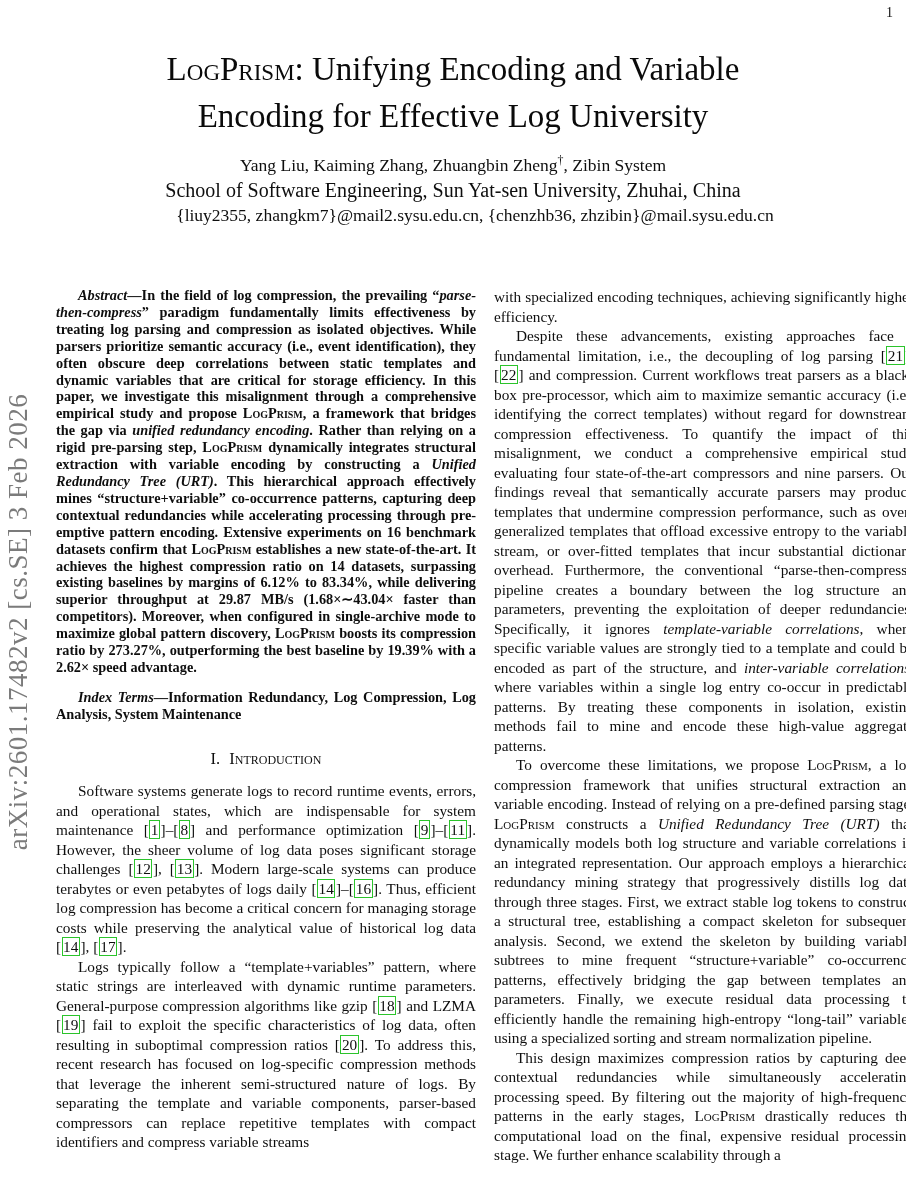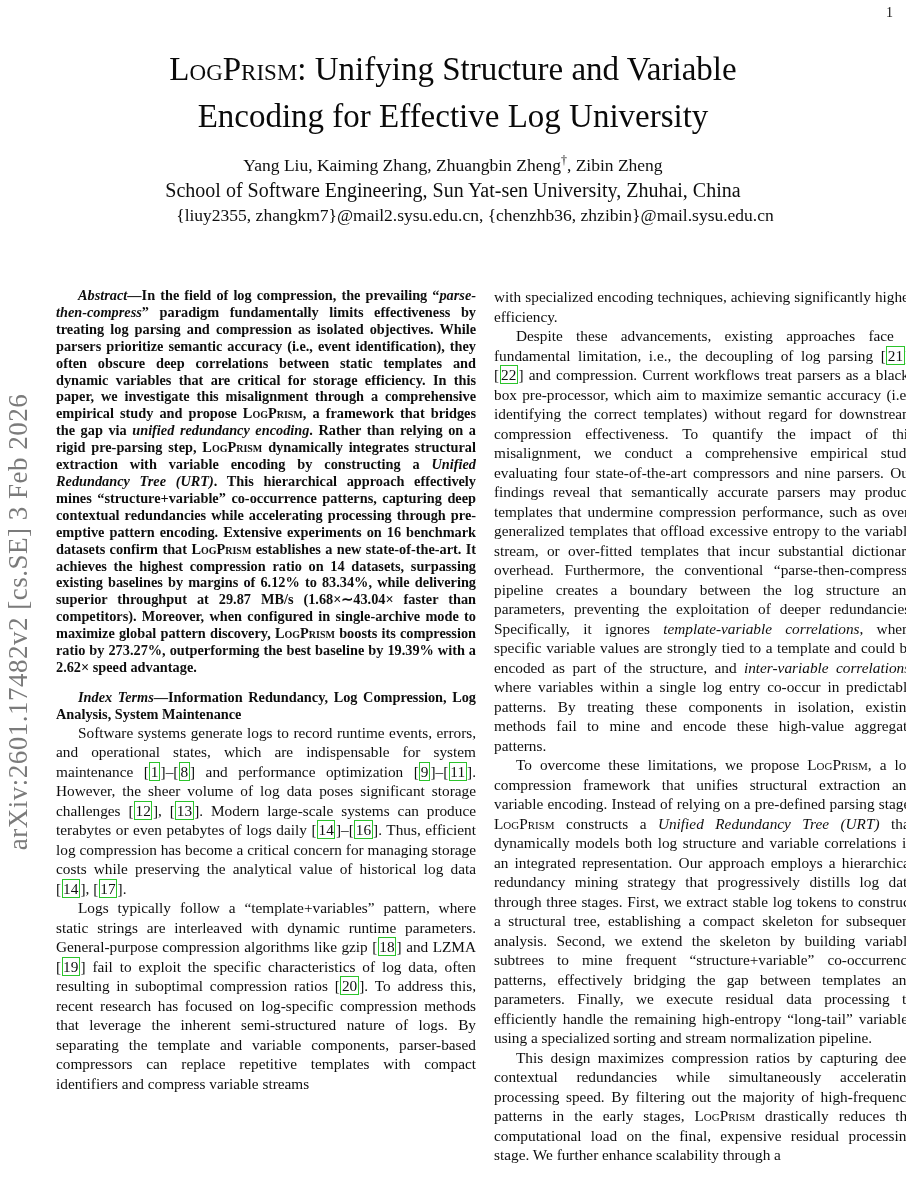--- a/index.html
+++ b/index.html
@@ -87,32 +87,35 @@
 <body>
 
 <div class="page">
 
   <div class="pagenum">1</div>
 
   <div class="watermark">arXiv:2601.17482v2  [cs.SE]  3 Feb 2026</div>
 
   <div class="hdr">
     <div class="title">
-      <div><span class="sc">LogPrism</span><span>: Unifying Structure and Variable</span></div>
+      <div><span class="sc">LogPrism</span><span>: Unifying Encoding and Variable</span></div>
       <div>Encoding for Effective Log University</div>
     </div>
-    <div class="authors"><span>Yang Liu, Kaiming Zhang, Zhuangbin Zheng</span><span class="sup">†</span><span>, Zibin Zheng</span></div>
+    <div class="authors"><span>Yang Liu, Kaiming Zhang, Zhuangbin Zheng</span><span class="sup">†</span><span>, Zibin System</span></div>
     <div class="affil">School of Software Engineering, Sun Yat-sen University, Zhuhai, China</div>
     <div class="emails">{liuy2355, zhangkm7}@mail2.sysu.edu.cn, {chenzhb36, zhzibin}@mail.sysu.edu.cn</div>
   </div>
 
   <div class="cols">
     <div class="col left">
       <p class="abstract"><span class="it">Abstract</span><span>—In the field of log compression, the prevailing “</span><span class="it">parse-then-compress</span><span>” paradigm fundamentally limits effectiveness by treating log parsing and compression as isolated objectives. While parsers prioritize semantic accuracy (i.e., event identification), they often obscure deep correlations between static templates and dynamic variables that are critical for storage efficiency. In this paper, we investigate this misalignment through a comprehensive empirical study and propose </span><span class="sc">LogPrism</span><span>, a framework that bridges the gap via </span><span class="it">unified redundancy encoding</span><span>. Rather than relying on a rigid pre-parsing step, </span><span class="sc">LogPrism</span><span> dynamically integrates structural extraction with variable encoding by constructing a </span><span class="it">Unified Redundancy Tree (URT)</span><span>. This hierarchical approach effectively mines “structure+variable” co-occurrence patterns, capturing deep contextual redundancies while accelerating processing through pre-emptive pattern encoding. Extensive experiments on 16 benchmark datasets confirm that </span><span class="sc">LogPrism</span><span> establishes a new state-of-the-art. It achieves the highest compression ratio on 14 datasets, surpassing existing baselines by margins of 6.12% to 83.34%, while delivering superior throughput at 29.87 MB/s (1.68×∼43.04× faster than competitors). Moreover, when configured in single-archive mode to maximize global pattern discovery, </span><span class="sc">LogPrism</span><span> boosts its compression ratio by 273.27%, outperforming the best baseline by 19.39% with a 2.62× speed advantage.</span></p>
       <p class="indexterms"><span class="it">Index Terms</span><span>—Information Redundancy, Log Compression, Log Analysis, System Maintenance</span></p>
+      <h2 class="secheading">
+        <span class="num">I.</span><span class="sc">Introduction</span>
+      </h2>
       <p class="para"><span>Software systems generate logs to record runtime events, errors, and operational states, which are indispensable for system maintenance </span><span>[<span class="cbox">1</span>]</span><span>–</span><span>[<span class="cbox">8</span>]</span><span> and performance optimization </span><span>[<span class="cbox">9</span>]</span><span>–</span><span>[<span class="cbox">11</span>]</span><span>. However, the sheer volume of log data poses significant storage challenges </span><span>[<span class="cbox">12</span>]</span><span>, </span><span>[<span class="cbox">13</span>]</span><span>. Modern large-scale systems can produce terabytes or even petabytes of logs daily </span><span>[<span class="cbox">14</span>]</span><span>–</span><span>[<span class="cbox">16</span>]</span><span>. Thus, efficient log compression has become a critical concern for managing storage costs while preserving the analytical value of historical log data </span><span>[<span class="cbox">14</span>]</span><span>, </span><span>[<span class="cbox">17</span>]</span><span>.</span></p>
       <p class="para"><span>Logs typically follow a “template+variables” pattern, where static strings are interleaved with dynamic runtime parameters. General-purpose compression algorithms like gzip </span><span>[<span class="cbox">18</span>]</span><span> and LZMA </span><span>[<span class="cbox">19</span>]</span><span> fail to exploit the specific characteristics of log data, often resulting in suboptimal compression ratios </span><span>[<span class="cbox">20</span>]</span><span>. To address this, recent research has focused on log-specific compression methods that leverage the inherent semi-structured nature of logs. By separating the template and variable components, parser-based compressors can replace repetitive templates with compact identifiers and compress variable streams</span></p>
     </div>
     <div class="col right">
       <p class="para noindent"><span>with specialized encoding techniques, achieving significantly higher efficiency.</span></p>
       <p class="para"><span>Despite these advancements, existing approaches face a fundamental limitation, i.e., the decoupling of log parsing </span><span>[<span class="cbox">21</span>]</span><span>, </span><span>[<span class="cbox">22</span>]</span><span> and compression. Current workflows treat parsers as a black-box pre-processor, which aim to maximize semantic accuracy (i.e., identifying the correct templates) without regard for downstream compression effectiveness. To quantify the impact of this misalignment, we conduct a comprehensive empirical study evaluating four state-of-the-art compressors and nine parsers. Our findings reveal that semantically accurate parsers may produce templates that undermine compression performance, such as over-generalized templates that offload excessive entropy to the variable stream, or over-fitted templates that incur substantial dictionary overhead. Furthermore, the conventional “parse-then-compress” pipeline creates a boundary between the log structure and parameters, preventing the exploitation of deeper redundancies. Specifically, it ignores </span><span class="it">template-variable correlations</span><span>, where specific variable values are strongly tied to a template and could be encoded as part of the structure, and </span><span class="it">inter-variable correlations</span><span>, where variables within a single log entry co-occur in predictable patterns. By treating these components in isolation, existing methods fail to mine and encode these high-value aggregate patterns.</span></p>
       <p class="para"><span>To overcome these limitations, we propose </span><span class="sc">LogPrism</span><span>, a log compression framework that unifies structural extraction and variable encoding. Instead of relying on a pre-defined parsing stage, </span><span class="sc">LogPrism</span><span> constructs a </span><span class="it">Unified Redundancy Tree (URT)</span><span> that dynamically models both log structure and variable correlations in an integrated representation. Our approach employs a hierarchical redundancy mining strategy that progressively distills log data through three stages. First, we extract stable log tokens to construct a structural tree, establishing a compact skeleton for subsequent analysis. Second, we extend the skeleton by building variable subtrees to mine frequent “structure+variable” co-occurrence patterns, effectively bridging the gap between templates and parameters. Finally, we execute residual data processing to efficiently handle the remaining high-entropy “long-tail” variables using a specialized sorting and stream normalization pipeline.</span></p>
       <p class="para"><span>This design maximizes compression ratios by capturing deep contextual redundancies while simultaneously accelerating processing speed. By filtering out the majority of high-frequency patterns in the early stages, </span><span class="sc">LogPrism</span><span> drastically reduces the computational load on the final, expensive residual processing stage. We further enhance scalability through a</span></p>
     </div>
   </div>

